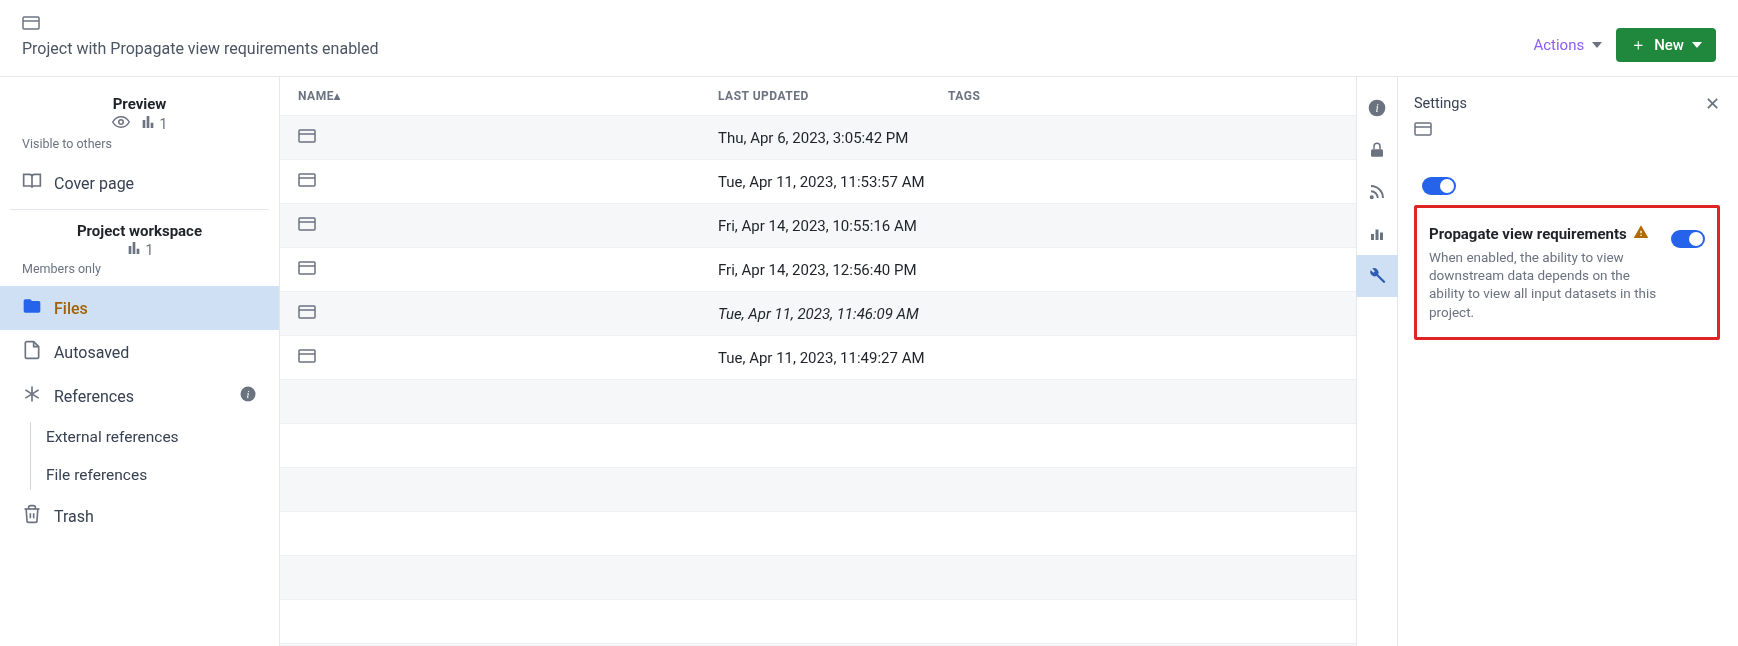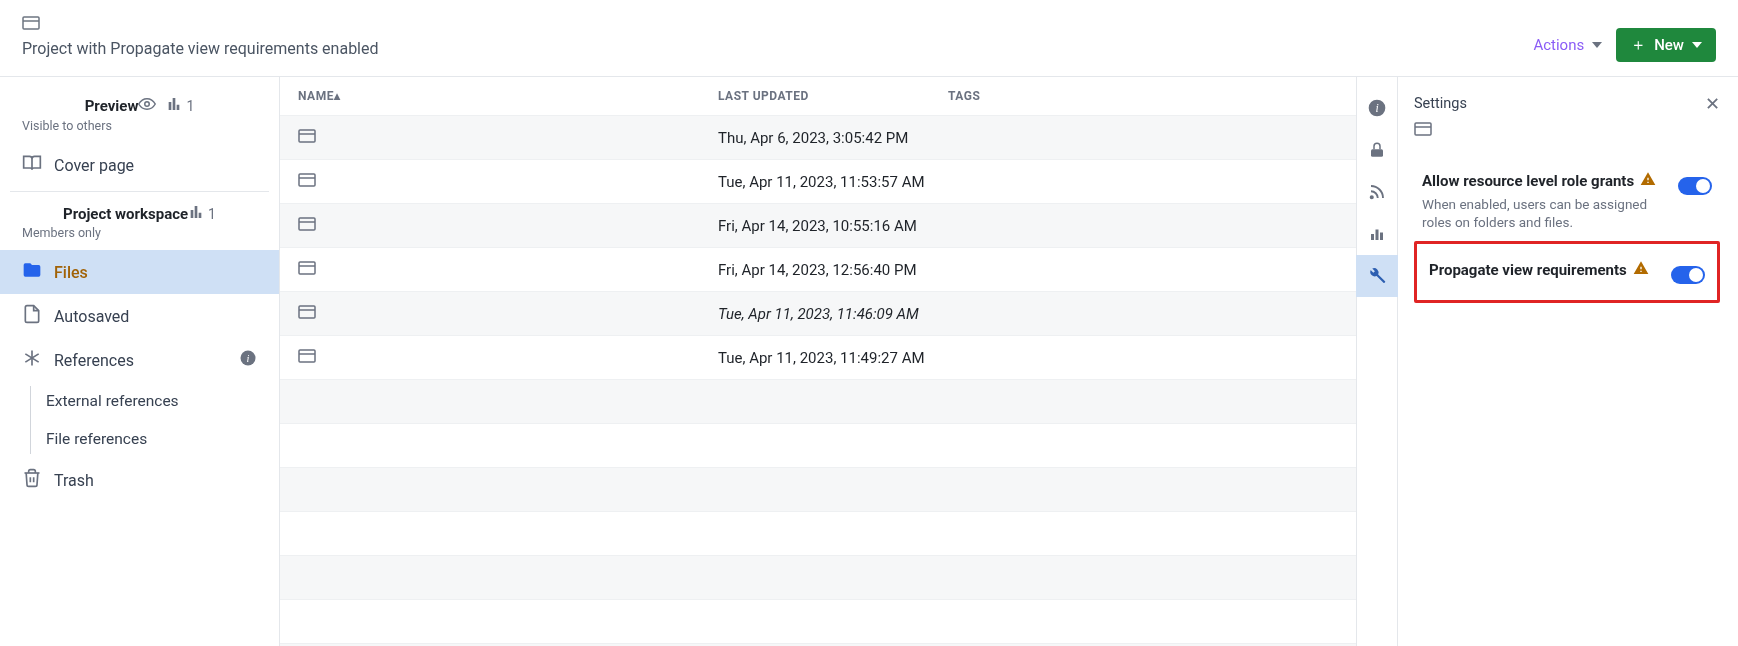--- a/index.html
+++ b/index.html
@@ -25,21 +25,21 @@
 
   
   .body-grid {
     display: grid;
     grid-template-columns: 280px 1fr 42px 340px;
     height: calc(100% - 72px);
   }
 
   
   .sidebar { border-right: 1px solid #e4e7eb; overflow-y: auto; padding-top: 10px; }
-  .sb-section-hdr { display: flex; align-items: center; justify-content: center; padding: 8px 22px 0 22px; }
+  .sb-section-hdr { display: flex; align-items: center; justify-content: flex-start; padding: 8px 22px 0 22px; flex-direction: column; }
   .sb-section-hdr .title { font-weight: 700; font-size: 15px; }
   .sb-subtext { font-size: 12.5px; color: #6b7280; padding: 2px 22px 10px 22px; }
   .sb-icons-right { display: flex; align-items: center; gap: 10px; color: #6b7280; }
   .sb-count { font-size: 14px; display: flex; align-items: center; gap: 4px; }
 
   .sb-item {
     display: flex; align-items: center; gap: 12px; padding: 10px 22px; font-size: 16px;
     color: #374151; cursor: pointer;
   }
   .sb-item.active { background: #cfe0f5; color: #a16207; font-weight: 500; }
@@ -355,45 +355,34 @@
       <span class="close-x">✕</span>
     </div>
     <div class="settings-icon-row">
       <svg width="18" height="14" viewBox="0 0 18 14" fill="none" stroke="currentColor" stroke-width="1.5">
           <rect x="1" y="1" width="16" height="12" rx="1"></rect>
           <line x1="1" y1="5" x2="17" y2="5"></line>
         </svg>
     </div>
 
     <div class="setting-block">
-      <div class="txt">
-        <div class="setting-title">
-          <span>Allow resource level role grants</span>
-          <span class="warn-icon">
-            <svg width="16" height="16" viewBox="0 0 24 24" fill="currentColor">
-                <path d="M12 2L1 21h22L12 2zm0 6l7 12H5l7-12zm-1 4v4h2v-4h-2zm0 5v2h2v-2h-2z" opacity="0"></path>
-                <path d="M1 21h22L12 2 1 21zm12-3h-2v-2h2v2zm0-4h-2v-4h2v4z"></path>
-              </svg>
-          </span>
-        </div>
-        <div class="setting-desc">When enabled, users can be assigned roles on folders and files.</div>
-      </div>
       <div class="toggle"></div>
     </div>
 
     <div class="highlight-box">
       <div class="setting-block">
         <div class="txt">
           <div class="setting-title">
             <span>Propagate view requirements</span>
             <span class="warn-icon">
               <svg width="16" height="16" viewBox="0 0 24 24" fill="currentColor">
                   <path d="M1 21h22L12 2 1 21zm12-3h-2v-2h2v2zm0-4h-2v-4h2v4z"></path>
                 </svg>
             </span>
           </div>
+          <div class="setting-desc">When enabled, the ability to view downstream data depends on the ability to view all input datasets in this project.</div>
         </div>
         <div class="toggle"></div>
       </div>
     </div>
   </div>
 
 </div>
 
 </body></html>

